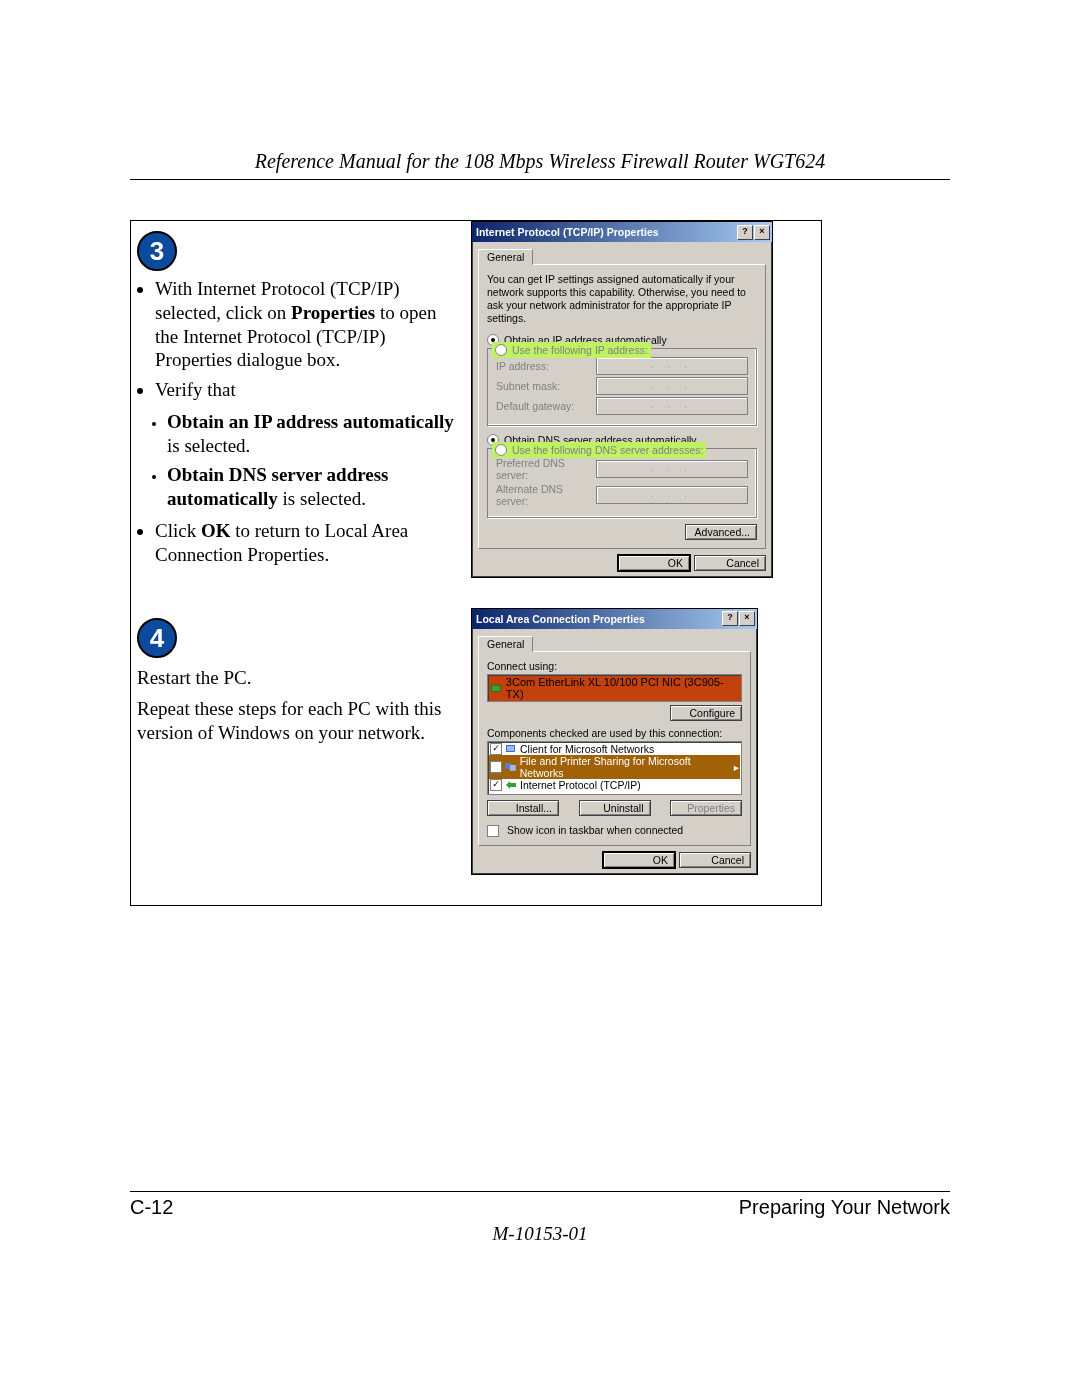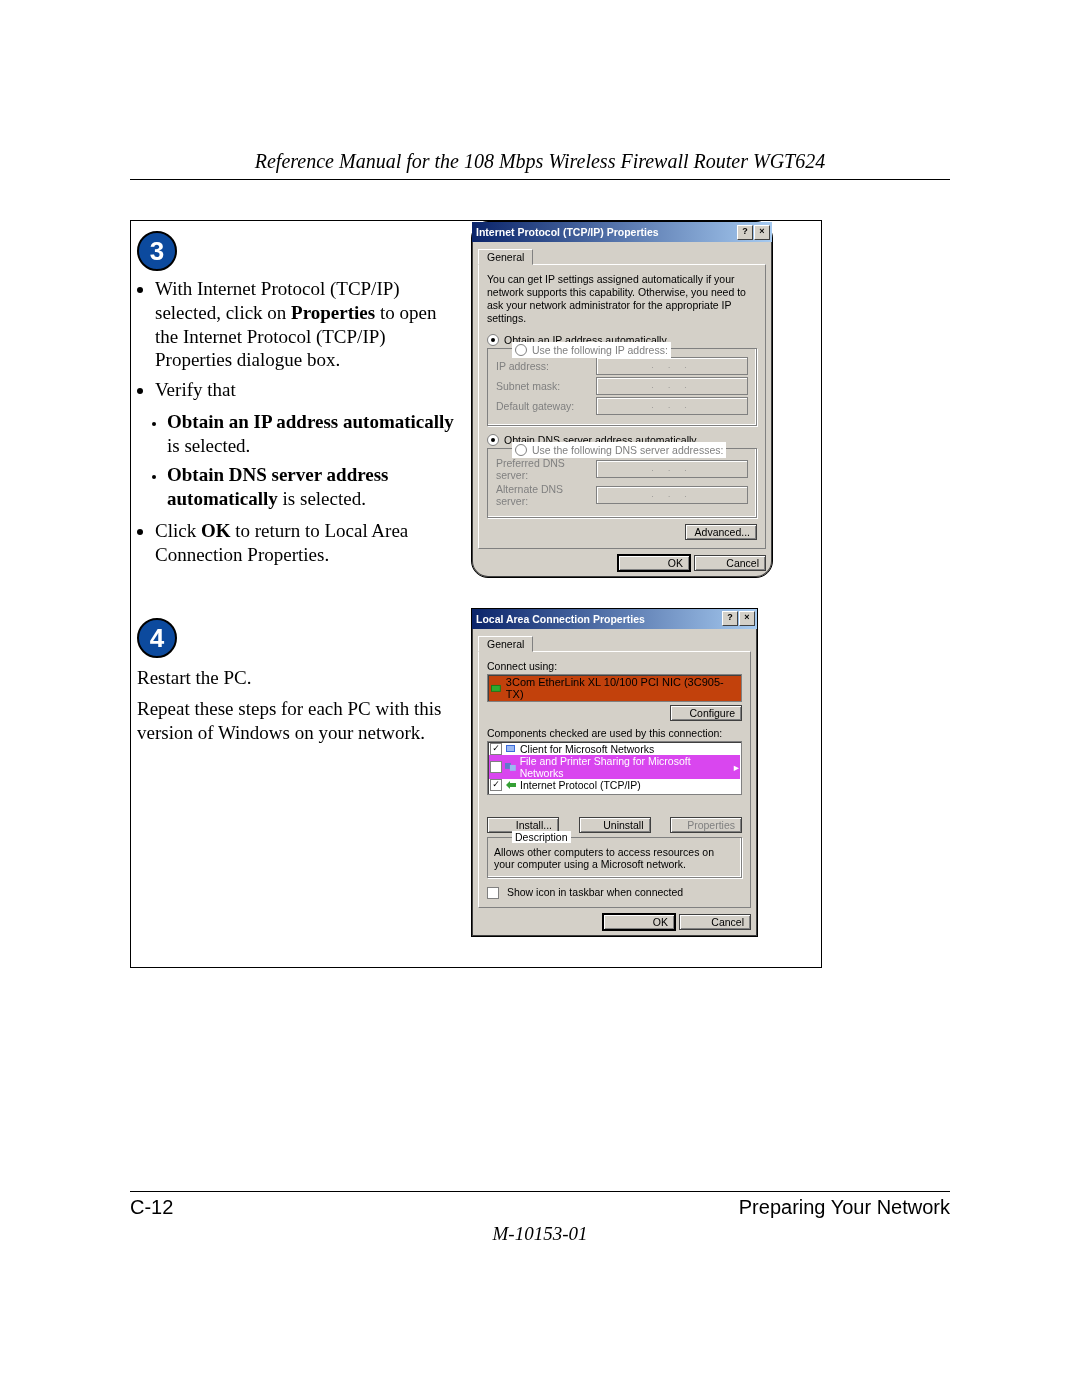--- a/index.html
+++ b/index.html
@@ -170,22 +170,22 @@
   .win-radio.disabled, .radio-label.disabled, .field-label.disabled { color: #808080; }
   .win-group {
     border: 1px solid #808080;
     box-shadow: inset -1px -1px 0 #fff, 1px 1px 0 #fff;
     padding: 6px 8px 8px 8px;
     margin-top: 2px;
     position: relative;
   }
   .group-legend {
     position: absolute;
-    top: -7px; left: 24px;
-    background: #ffffff;
+    top: -7px; left: 4px;
+    background: #bef264;
     padding: 0 3px;
     font-size: 10.5px;
   }
   .ip-row {
     display: flex;
     align-items: center;
     margin: 2px 0;
   }
   .ip-label { width: 100px; color: #808080; }
   .ip-field {
@@ -228,21 +228,21 @@
     height: 50px;
     overflow: hidden;
   }
   .list-item {
     display: flex;
     align-items: center;
     padding: 0 1px;
     font-size: 10.5px;
   }
   .list-item.selected {
-    background: #d946ef;
+    background: #a16207;
     color: #fff;
     justify-content: center;
   }
   .cb {
     width: 10px; height: 10px;
     border: 1px solid #808080;
     background: #fff;
     margin-right: 3px;
     font-size: 9px;
     line-height: 9px;
@@ -334,21 +334,21 @@
           </li>
         </ul>
         <ul>
           <li>
             <span>Click </span><span class="b">OK</span><span> to return to Local Area Connection Properties.</span>
           </li>
         </ul>
       </div>
       <div class="right-col" style="padding:0 0 30px 0;">
 
-        <div class="win-dialog" style="width:300px;border-radius:17px;">
+        <div class="win-dialog" style="width:300px;">
           <div class="win-titlebar">
             <span class="title-text">Internet Protocol (TCP/IP) Properties</span>
             <span class="title-btn">?</span>
             <span class="title-btn">×</span>
           </div>
           <div class="win-body">
             <span class="win-tab">General</span>
             <div class="win-tab-panel">
               <p class="win-desc">You can get IP settings assigned automatically if your network supports this capability. Otherwise, you need to ask your network administrator for the appropriate IP settings.</p>
 
@@ -463,30 +463,26 @@
                 </div>
                 <div class="list-item">
                   <span class="cb checked"></span>
                   <span class="net-icon"><svg viewBox="0 0 12 10">
                         <path d="M1 5 L5 1 L5 3 L11 3 L11 7 L5 7 L5 9 Z" fill="#35a035"></path>
                       </svg></span>
                   <span>Internet Protocol (TCP/IP)</span>
                 </div>
               </div>
 
-              <div class="btn-row" style="justify-content:space-between; margin-top:22px;">
+              <div class="btn-row" style="justify-content:space-between; margin-top:5px;">
                 <span class="win-btn">Install...</span>
                 <span class="win-btn">Uninstall</span>
                 <span class="win-btn disabled">Properties</span>
               </div>
 
-              <div class="group-desc">
-                <div class="group-legend">Description</div>
-                <span>Allows other computers to access resources on your computer using a Microsoft network.</span>
-              </div>
 
               <div style="margin-top:8px;">
                 <span class="cb-inline"></span>
                 <span>Show icon in taskbar when connected</span>
               </div>
             </div>
             <div class="btn-row">
               <span class="win-btn default">OK</span>
               <span class="win-btn">Cancel</span>
             </div>

